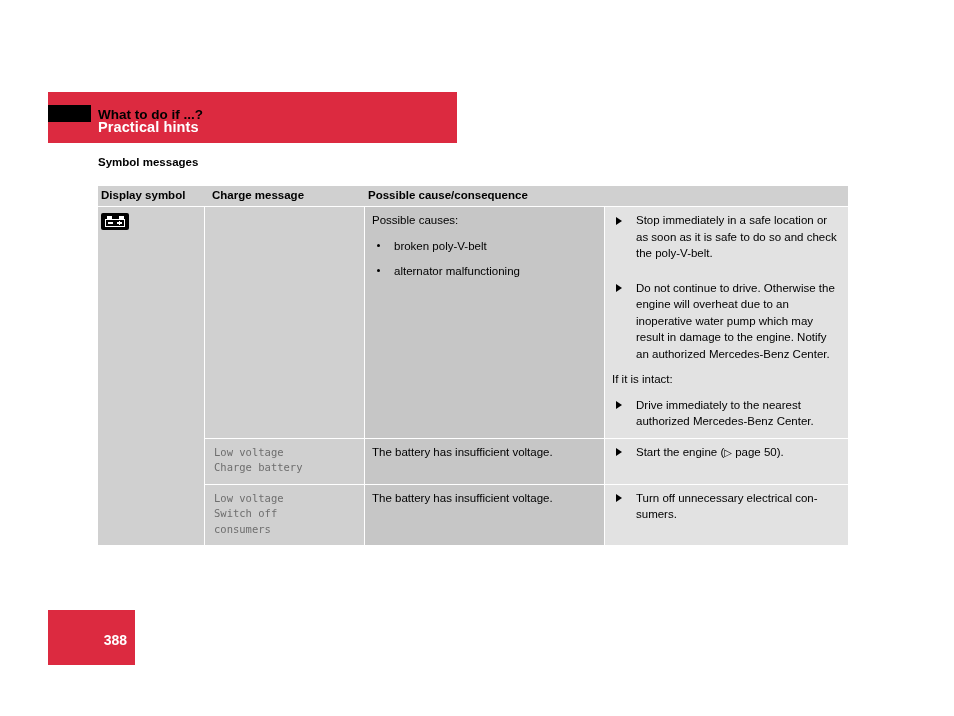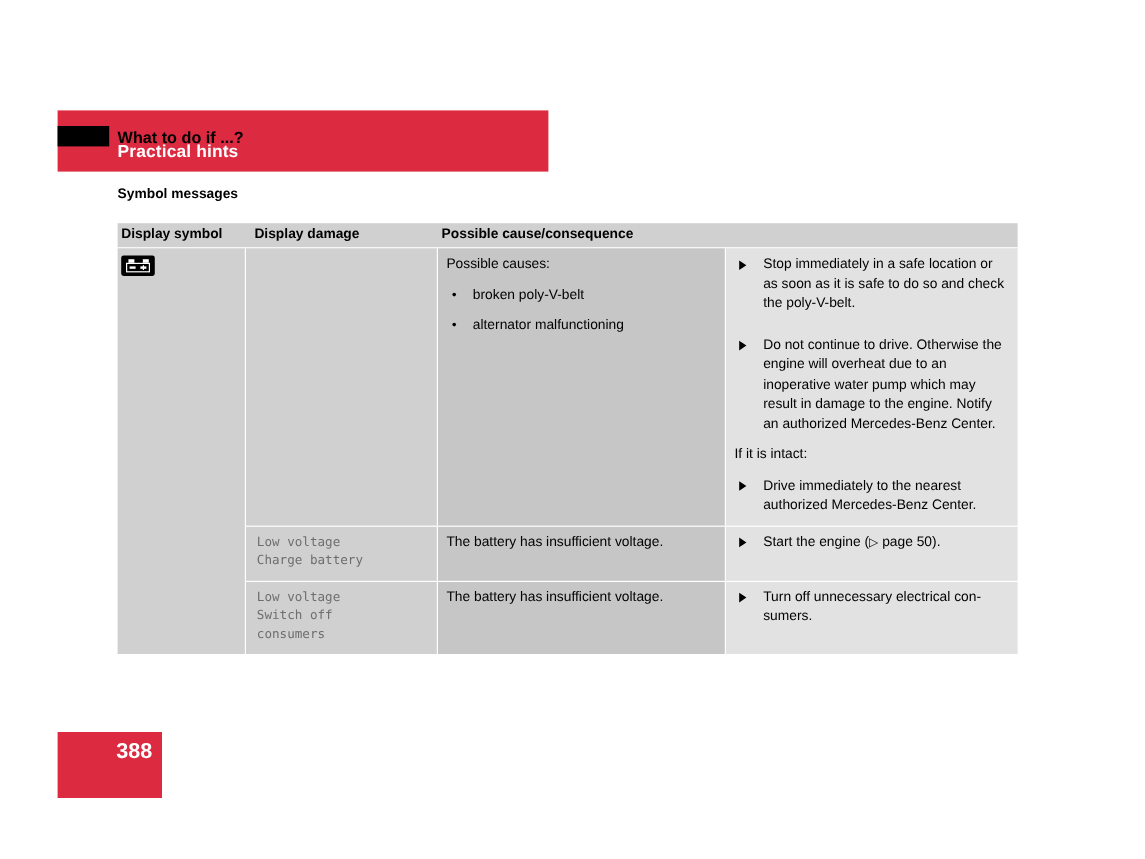--- a/index.html
+++ b/index.html
@@ -232,42 +232,42 @@
     position: absolute;
     left: 48px;
     top: 610px;
     width: 87px;
     height: 55px;
     background: #DC2A40;
   }
   .page-num {
     position: absolute;
     right: 8px;
-    top: 6px;
+    top: 22px;
     color: #ffffff;
-    font-size: 18px;
+    font-size: 14px;
     font-weight: bold;
   }
 </style>
 </head>
 <body>
 
 <div class="header-band">
   <div class="header-band-title">Practical hints</div>
 </div>
 <div class="subtitle-tab"></div>
 <div class="subtitle-text">What to do if ...?</div>
 
 <div class="section-label">Symbol messages</div>
 
 <div class="table">
 
   <div class="thead">
     <div class="th col1">Display symbol</div>
-    <div class="th col2">Display damage</div>
+    <div class="th col2">Charge message</div>
     <div class="th col3">Possible cause/consequence</div>
     <div class="th col4">Possible solution</div>
   </div>
 
   <div class="tbody">
 
     <div class="symbol-col">
       <div class="battery-icon">
         <div class="cap left"></div>
         <div class="cap right"></div>

